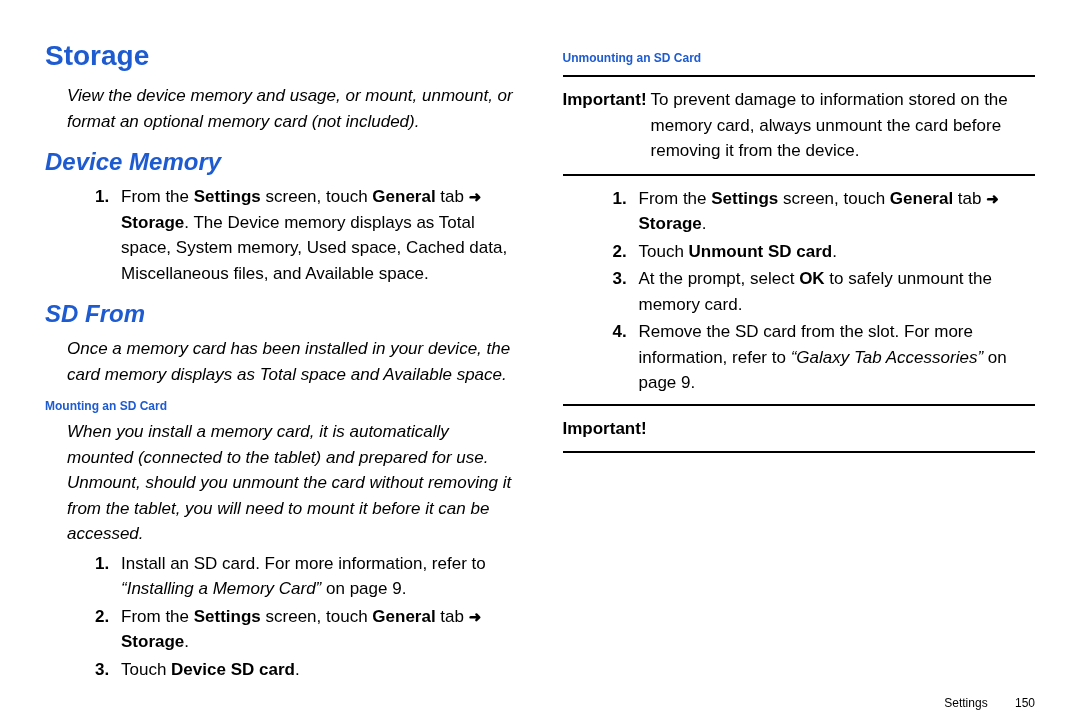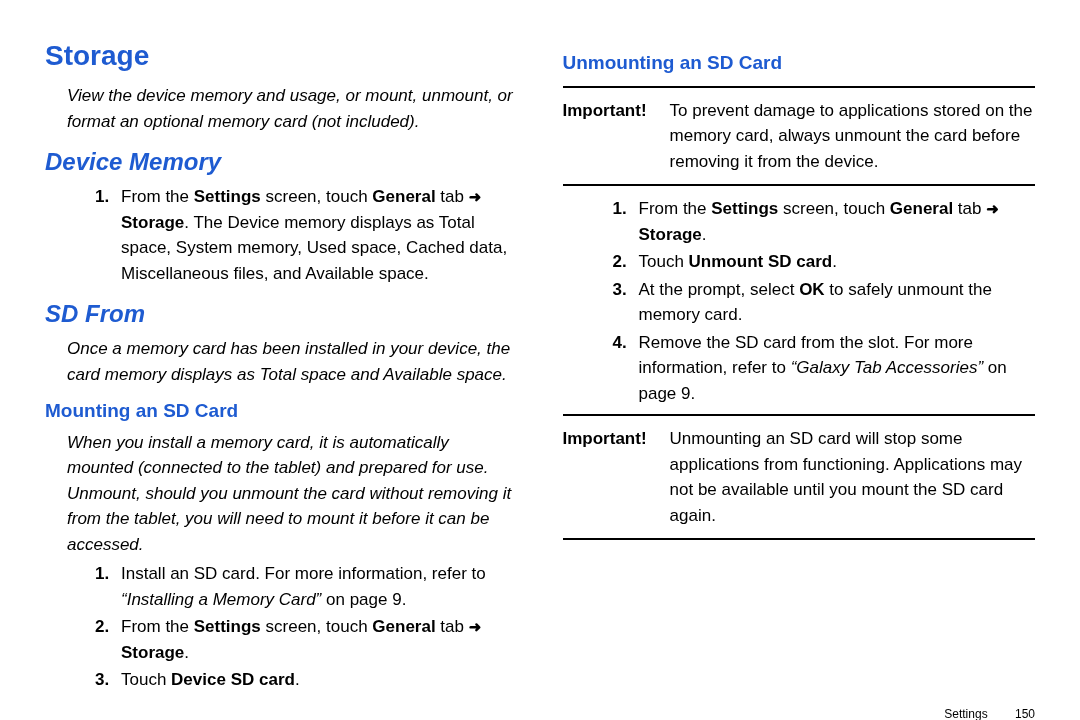--- a/index.html
+++ b/index.html
@@ -36,21 +36,21 @@
     }
     .h2 {
       font-size: 24px;
       font-weight: bold;
       font-style: italic;
       color: #1e5bd1;
       margin-top: 10px;
       margin-bottom: 4px;
     }
     .h3 {
-      font-size: 19px;
+      font-size: 12px;
       font-weight: bold;
       color: #1e5bd1;
       margin-top: 10px;
       margin-bottom: 4px;
     }
     .para {
       margin-left: 22px;
       margin-bottom: 2px;
       font-style: italic;
     }
@@ -81,21 +81,21 @@
     }
     .important-box {
       border-top: 2px solid #000;
       border-bottom: 2px solid #000;
       padding: 10px 0 10px 0;
       margin-top: 8px;
       margin-bottom: 10px;
     }
     .important-row {
       display: flex;
-      gap: 23px;
+      gap: 4px;
     }
     .important-label {
       font-weight: bold;
       flex: 0 0 auto;
     }
     .important-text {
       flex: 1;
     }
     .footer {
       text-align: right;
@@ -138,21 +138,21 @@
       </li>
     </ol>
   </div>
 
   <div class="col">
     <div class="h3" style="margin-top:14px">Unmounting an SD Card</div>
 
     <div class="important-box">
       <div class="important-row">
         <div class="important-label">Important!</div>
-        <div class="important-text">To prevent damage to applications stored on the memory card, always unmount the card before removing it from the device.</div>
+        <div class="important-text">To prevent damage to information stored on the memory card, always unmount the card before removing it from the device.</div>
       </div>
     </div>
 
     <ol>
       <li>
         <span>From the </span><span class="b">Settings</span><span> screen, touch </span><span class="b">General</span><span> tab </span><span class="arrow">➜</span> <span class="b">Storage</span><span>.</span>
       </li>
       <li>
         <span>Touch </span><span class="b">Unmount SD card</span><span>.</span>
       </li>
@@ -160,21 +160,20 @@
         <span>At the prompt, select </span><span class="b">OK</span><span> to safely unmount the memory card.</span>
       </li>
       <li>
         <span>Remove the SD card from the slot. For more information, refer to </span><span class="i">“Galaxy Tab Accessories”</span><span> on page 9.</span>
       </li>
     </ol>
 
     <div class="important-box">
       <div class="important-row">
         <div class="important-label">Important!</div>
-        <div class="important-text">Unmounting an SD card will stop some applications from functioning. Applications may not be available until you mount the SD card again.</div>
       </div>
     </div>
   </div>
 </div>
 
 <div class="footer">
   <span>Settings</span>
   <span class="pn">150</span>
 </div>
 

